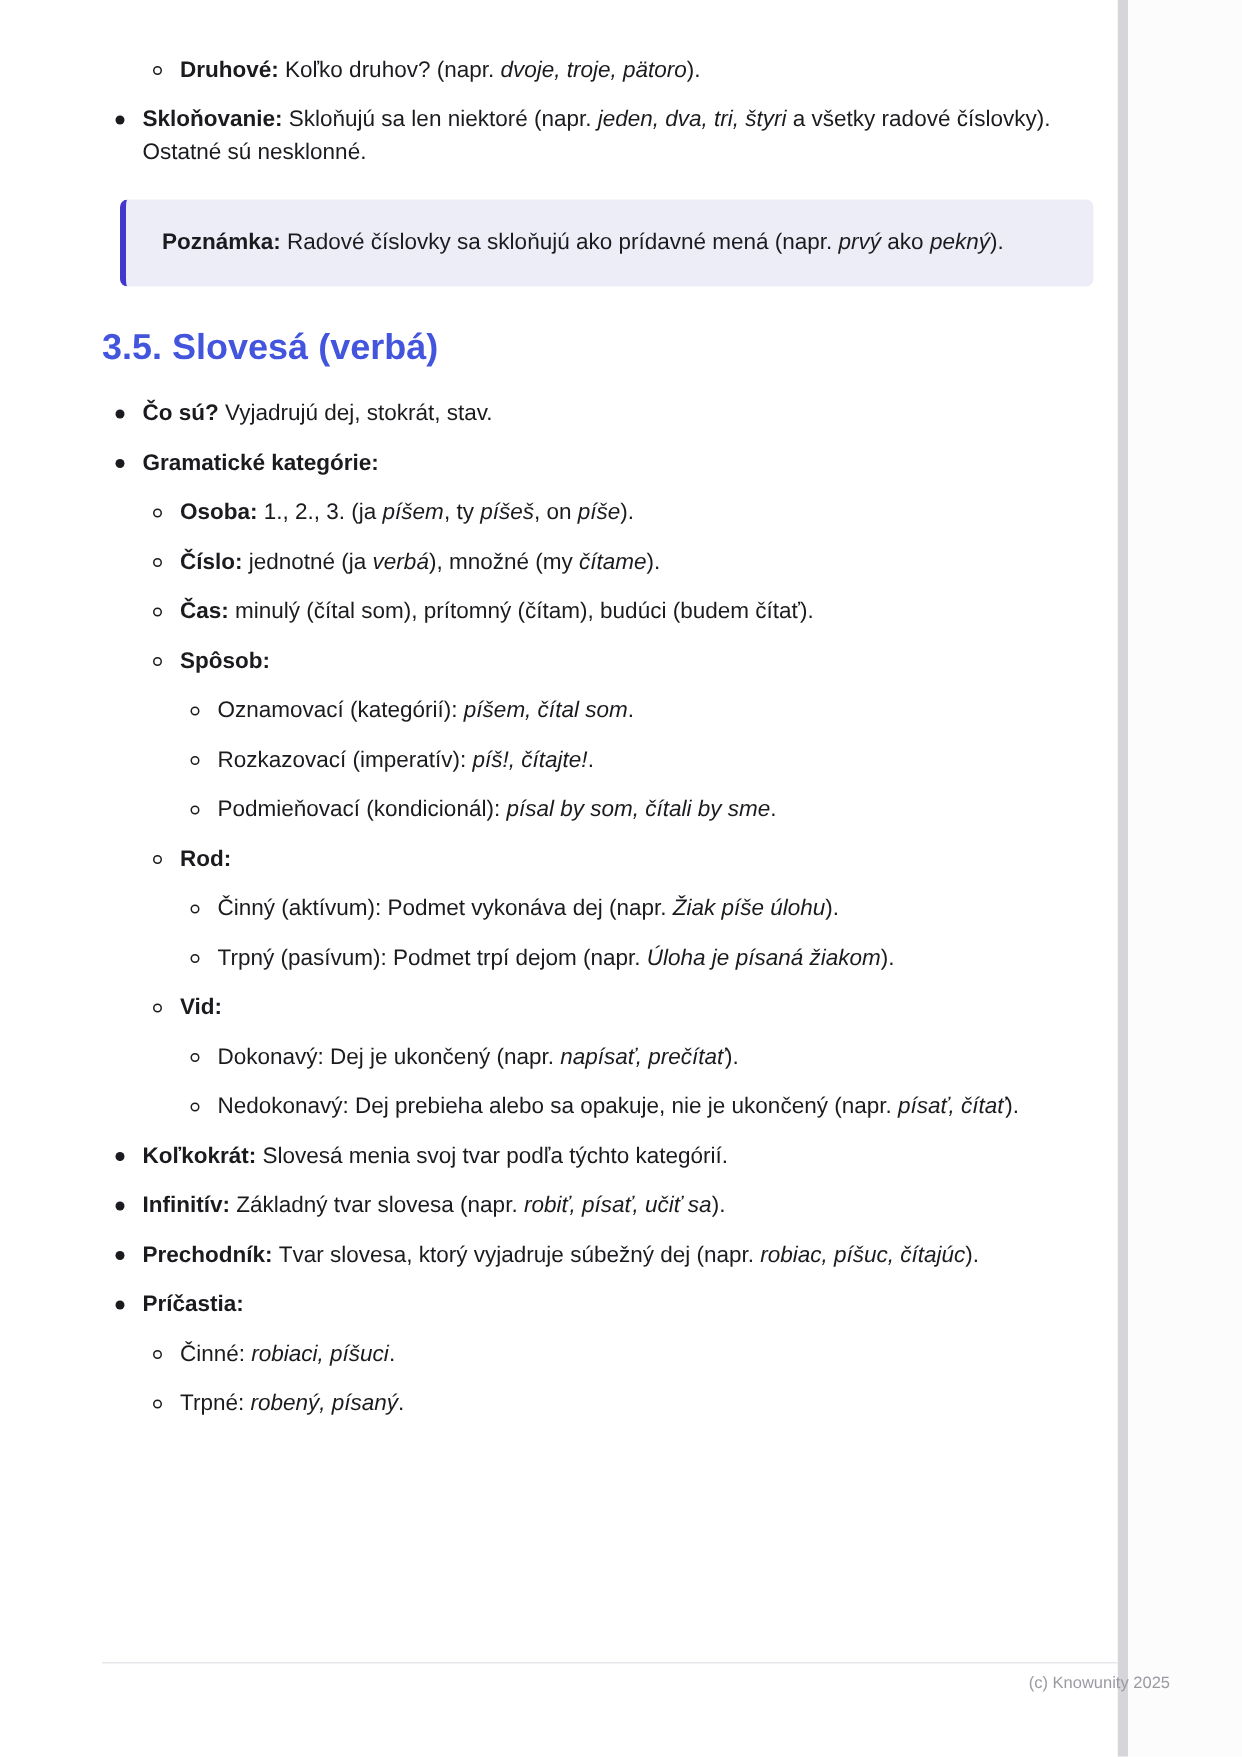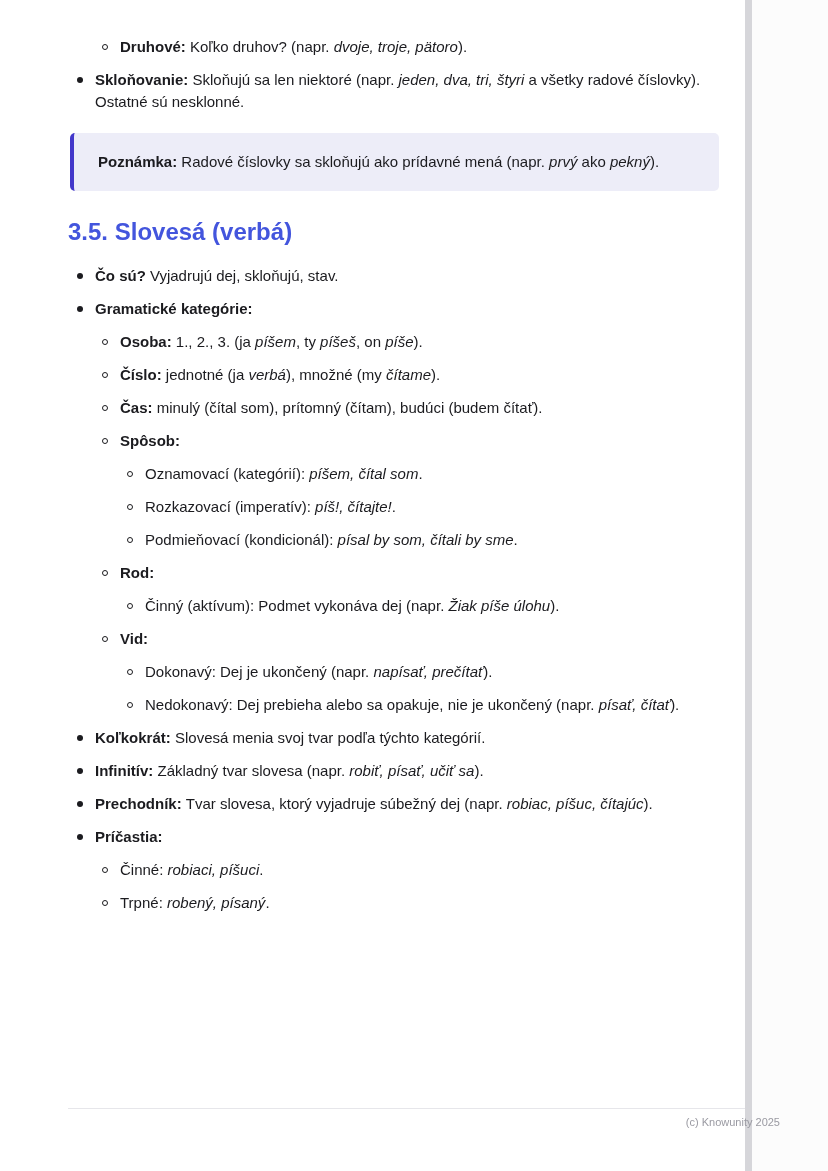--- a/index.html
+++ b/index.html
@@ -44,21 +44,21 @@
   .run-bold { font-weight:700; }
   .run-italic { font-style:italic; }
 
   
   .note {
     width:660px; max-width:100%;
     background:var(--c-note_bg, #ededf8);
     border-left:4px solid var(--c-note_border, #4338ca);
     border-radius:5px;
     padding:17px 24px;
-    margin:20px 0 6px 2px;
+    margin:20px 0 6px 12px;
   }
   .note-text { line-height:24px; }
 
   
   .heading {
     font-size:24px; line-height:30px; font-weight:700;
     color:var(--c-heading, #4355dd);
     margin:26px 0 18px 0;
   }
 
@@ -80,31 +80,32 @@
   <div class="scrollbar"></div>
 
   <div class="page">
     <div class="doc-blocks" id="doc-blocks">
         <div class="b-item lvl2"><span class="bullet"></span><span class="b-text"><span class="run run-bold">Druhové: </span><span class="run">Koľko druhov? (napr. </span><span class="run run-italic">dvoje, troje, pätoro</span><span class="run">).</span></span></div>
         <div class="b-item lvl1"><span class="bullet"></span><span class="b-text"><span class="run run-bold">Skloňovanie: </span><span class="run">Skloňujú sa len niektoré (napr. </span><span class="run run-italic">jeden, dva, tri, štyri</span><span class="run"> a všetky radové číslovky). Ostatné sú nesklonné.</span></span></div>
         <div class="note">
           <p class="note-text"><span class="run run-bold">Poznámka: </span><span class="run">Radové číslovky sa skloňujú ako prídavné mená (napr. </span><span class="run run-italic">prvý</span><span class="run"> ako </span><span class="run run-italic">pekný</span><span class="run">).</span></p>
         </div>
         <h2 class="heading">3.5. Slovesá (verbá)</h2>
-        <div class="b-item lvl1"><span class="bullet"></span><span class="b-text"><span class="run run-bold">Čo sú? </span><span class="run">Vyjadrujú dej, skloňujú, stav.</span></span></div>
+        <div class="b-item lvl1"><span class="bullet"></span><span class="b-text"><span class="run run-bold">Čo sú? </span><span class="run">Vyjadrujú dej, stokrát, stav.</span></span></div>
         <div class="b-item lvl1"><span class="bullet"></span><span class="b-text"><span class="run run-bold">Gramatické kategórie:</span></span></div>
         <div class="b-item lvl2"><span class="bullet"></span><span class="b-text"><span class="run run-bold">Osoba: </span><span class="run">1., 2., 3. (ja </span><span class="run run-italic">píšem</span><span class="run">, ty </span><span class="run run-italic">píšeš</span><span class="run">, on </span><span class="run run-italic">píše</span><span class="run">).</span></span></div>
         <div class="b-item lvl2"><span class="bullet"></span><span class="b-text"><span class="run run-bold">Číslo: </span><span class="run">jednotné (ja </span><span class="run run-italic">verbá</span><span class="run">), množné (my </span><span class="run run-italic">čítame</span><span class="run">).</span></span></div>
         <div class="b-item lvl2"><span class="bullet"></span><span class="b-text"><span class="run run-bold">Čas: </span><span class="run">minulý (čítal som), prítomný (čítam), budúci (budem čítať).</span></span></div>
         <div class="b-item lvl2"><span class="bullet"></span><span class="b-text"><span class="run run-bold">Spôsob:</span></span></div>
         <div class="b-item lvl3"><span class="bullet"></span><span class="b-text"><span class="run">Oznamovací (kategórií): </span><span class="run run-italic">píšem, čítal som</span><span class="run">.</span></span></div>
         <div class="b-item lvl3"><span class="bullet"></span><span class="b-text"><span class="run">Rozkazovací (imperatív): </span><span class="run run-italic">píš!, čítajte!</span><span class="run">.</span></span></div>
         <div class="b-item lvl3"><span class="bullet"></span><span class="b-text"><span class="run">Podmieňovací (kondicionál): </span><span class="run run-italic">písal by som, čítali by sme</span><span class="run">.</span></span></div>
         <div class="b-item lvl2"><span class="bullet"></span><span class="b-text"><span class="run run-bold">Rod:</span></span></div>
         <div class="b-item lvl3"><span class="bullet"></span><span class="b-text"><span class="run">Činný (aktívum): Podmet vykonáva dej (napr. </span><span class="run run-italic">Žiak píše úlohu</span><span class="run">).</span></span></div>
+        <div class="b-item lvl3"><span class="bullet"></span><span class="b-text"><span class="run">Trpný (pasívum): Podmet trpí dejom (napr. </span><span class="run run-italic">Úloha je písaná žiakom</span><span class="run">).</span></span></div>
         <div class="b-item lvl2"><span class="bullet"></span><span class="b-text"><span class="run run-bold">Vid:</span></span></div>
         <div class="b-item lvl3"><span class="bullet"></span><span class="b-text"><span class="run">Dokonavý: Dej je ukončený (napr. </span><span class="run run-italic">napísať, prečítať</span><span class="run">).</span></span></div>
         <div class="b-item lvl3"><span class="bullet"></span><span class="b-text"><span class="run">Nedokonavý: Dej prebieha alebo sa opakuje, nie je ukončený (napr. </span><span class="run run-italic">písať, čítať</span><span class="run">).</span></span></div>
         <div class="b-item lvl1"><span class="bullet"></span><span class="b-text"><span class="run run-bold">Koľkokrát: </span><span class="run">Slovesá menia svoj tvar podľa týchto kategórií.</span></span></div>
         <div class="b-item lvl1"><span class="bullet"></span><span class="b-text"><span class="run run-bold">Infinitív: </span><span class="run">Základný tvar slovesa (napr. </span><span class="run run-italic">robiť, písať, učiť sa</span><span class="run">).</span></span></div>
         <div class="b-item lvl1"><span class="bullet"></span><span class="b-text"><span class="run run-bold">Prechodník: </span><span class="run">Tvar slovesa, ktorý vyjadruje súbežný dej (napr. </span><span class="run run-italic">robiac, píšuc, čítajúc</span><span class="run">).</span></span></div>
         <div class="b-item lvl1"><span class="bullet"></span><span class="b-text"><span class="run run-bold">Príčastia:</span></span></div>
         <div class="b-item lvl2"><span class="bullet"></span><span class="b-text"><span class="run">Činné: </span><span class="run run-italic">robiaci, píšuci</span><span class="run">.</span></span></div>
         <div class="b-item lvl2"><span class="bullet"></span><span class="b-text"><span class="run">Trpné: </span><span class="run run-italic">robený, písaný</span><span class="run">.</span></span></div>
       </div>

